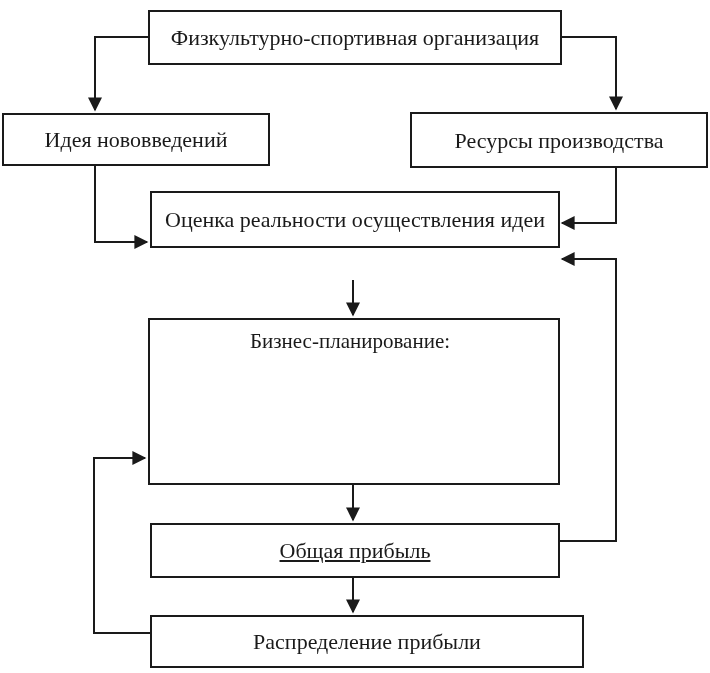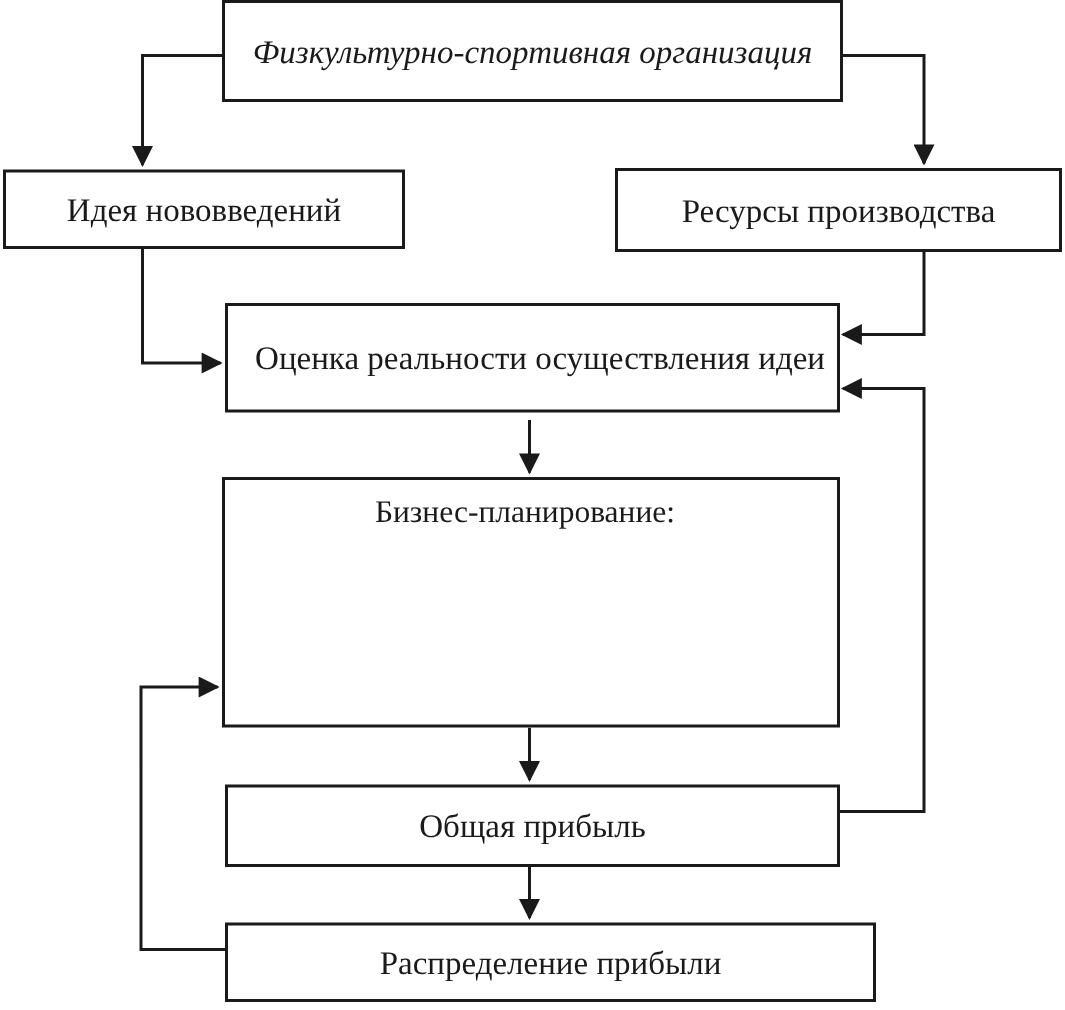--- a/index.html
+++ b/index.html
@@ -36,28 +36,28 @@
     background: #ffffff;
     z-index: 2;
     display: flex;
     align-items: center;
     justify-content: center;
     text-align: center;
     font-size: 22px;
     line-height: 31px;
     padding: 2px 8px;
   }
-  .node-organization   { left: 148px; top:   0; width: 414px; height: 68px; font-style: italic; }
+  .node-organization   { left: 148px; top:   10px; width: 414px; height: 55px; }
   .node-idea           { left:   2px; top: 113px; width: 268px; height: 53px; }
   .node-resources      { left: 410px; top: 112px; width: 298px; height: 56px; }
-  .node-assessment     { left: 150px; top: 202px; width: 410px; height: 73px; justify-content: flex-end; }
+  .node-assessment     { left: 150px; top: 191px; width: 410px; height: 57px; }
   .node-planning       { left: 148px; top: 318px; width: 412px; height: 167px;
                          display: block; text-align: left; padding: 6px 10px 4px 2px;
                          font-size: 21px; line-height: 30px; }
-  .node-profit         { left: 150px; top: 523px; width: 410px; height: 55px; }
+  .node-profit         { left: 150px; top: 523px; width: 410px; height: 55px; text-decoration: underline; }
   .node-distribution   { left: 150px; top: 615px; width: 434px; height: 53px; }
   .planning-title { text-align: center; }
   .planning-items { margin: 0; padding: 0; list-style: none; }
 </style>
 </head>
 <body>
 
 <div id="canvas">
 
   <svg id="connectors" viewBox="0 0 710 673" xmlns="http://www.w3.org/2000/svg">

